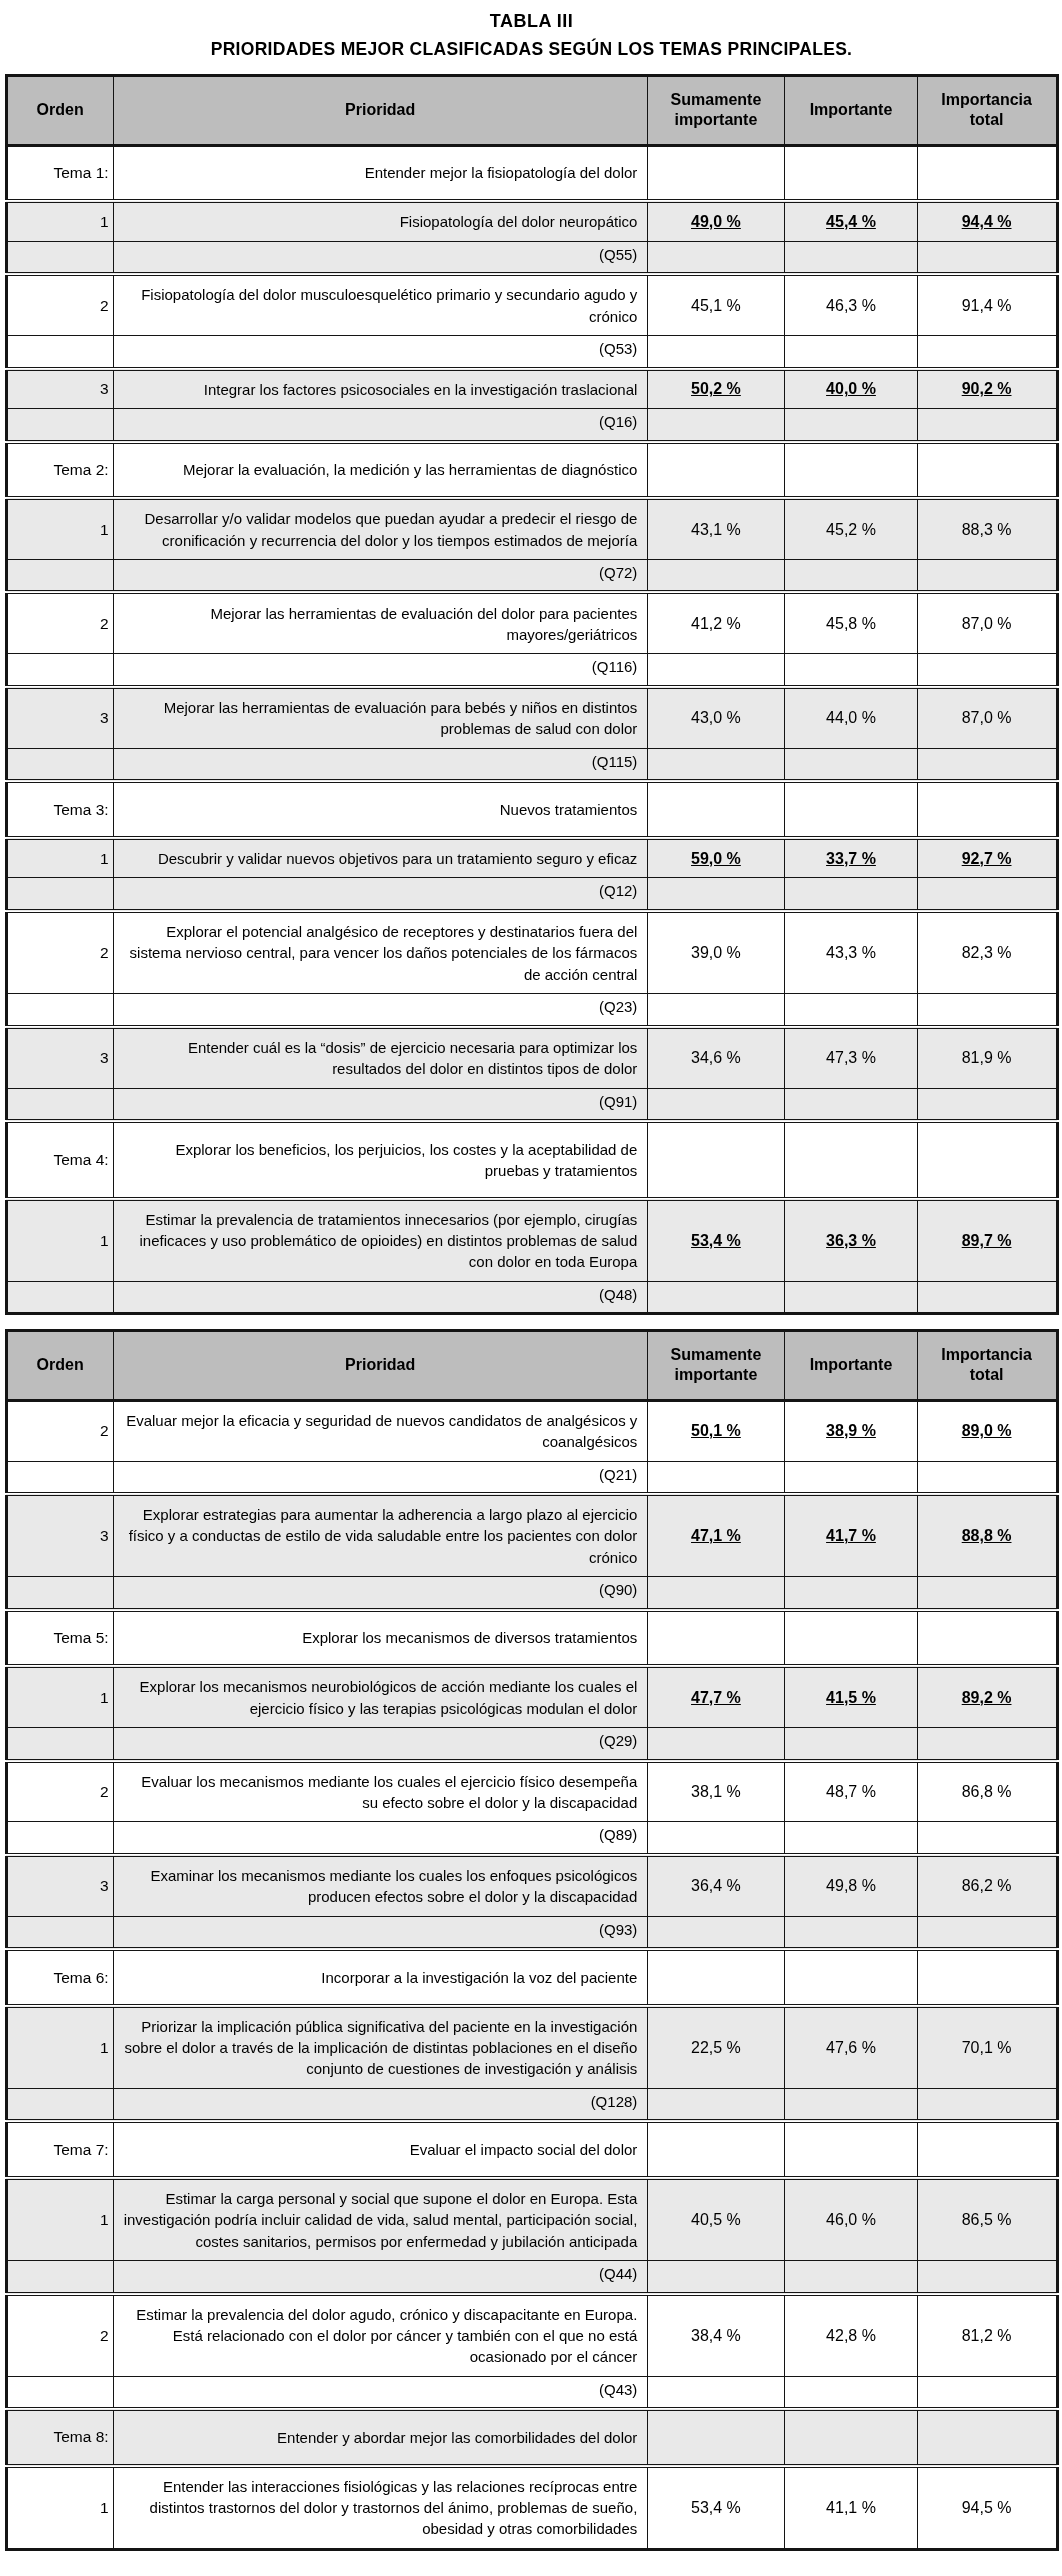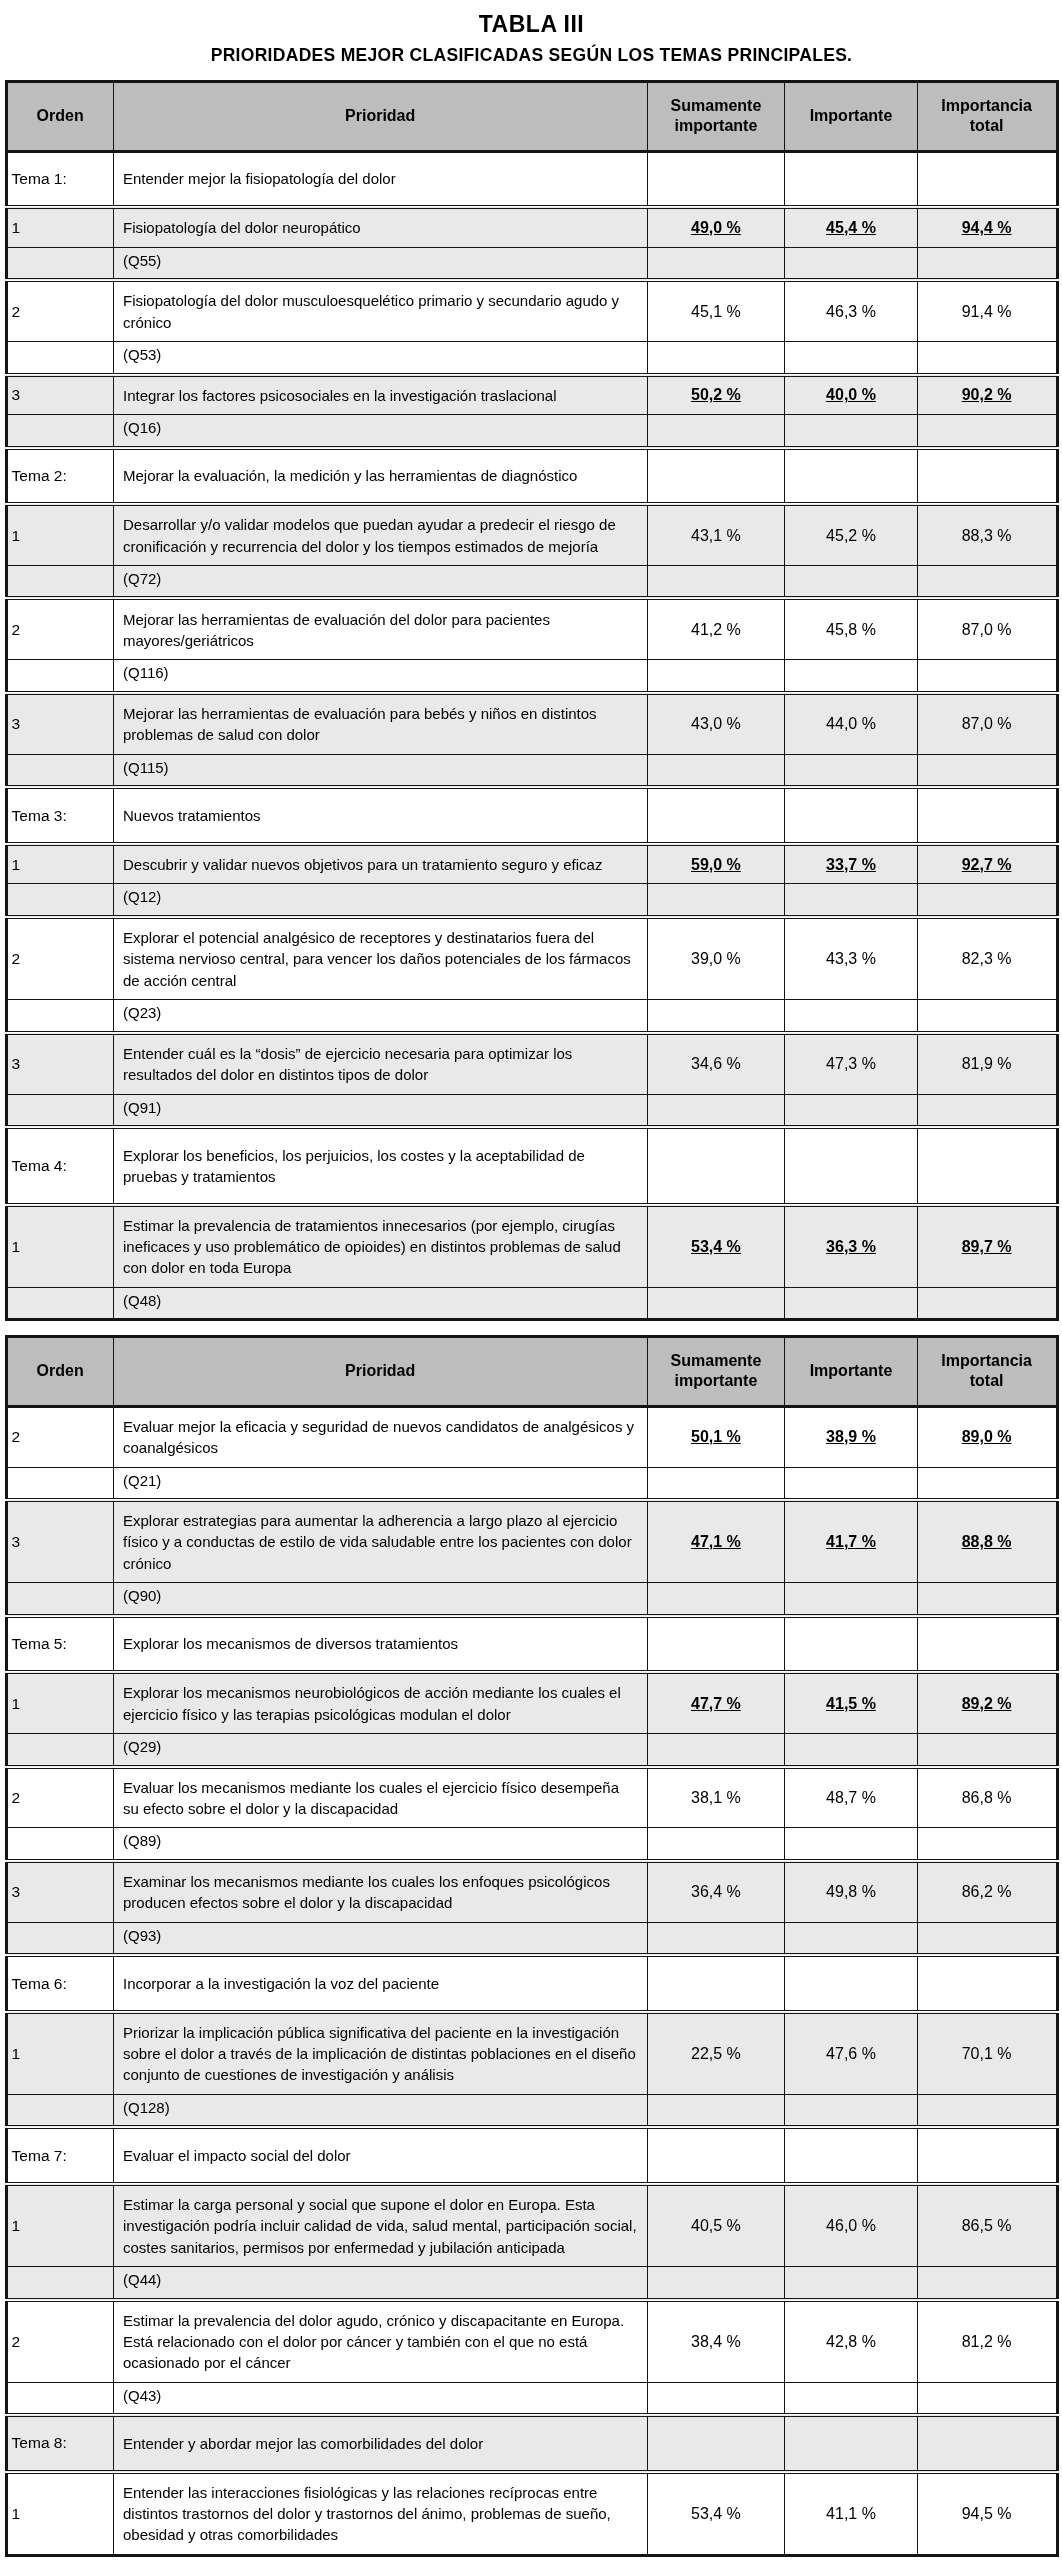--- a/index.html
+++ b/index.html
@@ -9,21 +9,21 @@
     font-family: "Liberation Sans", sans-serif;
     color: #000;
   }
   .page {
     width: 1063px;
     box-sizing: border-box;
     padding: 11.3px 3.1px 20.6px 3.1px;
   }
   .title {
     text-align: center;
-    font-size: 23px;
+    font-size: 18px;
     font-weight: bold;
     letter-spacing: 0.5px;
     margin: 0 0 7.2px 0;
   }
   .subtitle {
     text-align: center;
     font-size: 17.5px;
     font-weight: bold;
     letter-spacing: 0.3px;
     margin: 0 0 13.4px 0;
@@ -57,26 +57,26 @@
     font-weight: bold;
     text-align: center;
     padding: 13.4px 5.2px;
     line-height: 1.25;
     border-bottom: 3.1px solid #141414;
   }
   tr.block-start > td { border-top: 4.1px double #141414; }
   tr.after-head  > td { border-top: 3.6px solid  #141414; }
 
   td.orden {
-    text-align: left;
+    text-align: right;
     font-size: 15.5px;
     padding: 6.2px 4.1px;
   }
   td.prioridad {
-    text-align: left;
+    text-align: right;
     font-size: 15px;
     line-height: 1.42;
     padding: 8.2px 9.3px;
     margin-top: 31px;
   }
   tr.tema td.prioridad, tr.tema td.orden { padding-top: 15.5px; padding-bottom: 15.5px; }
   tr.q td.prioridad { padding-top: 2px; padding-bottom: 7.2px; }
   td.pct {
     text-align: center;
     font-size: 16px;

